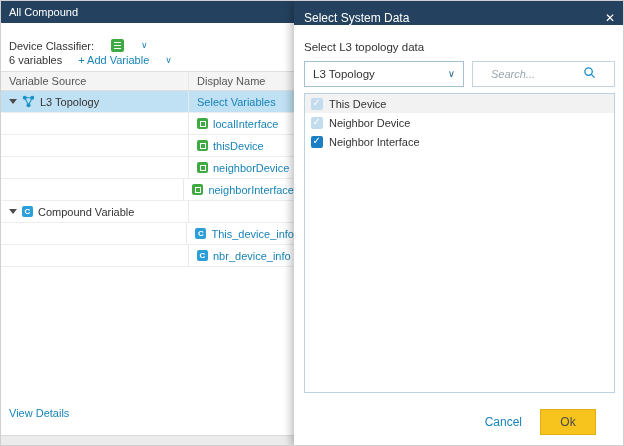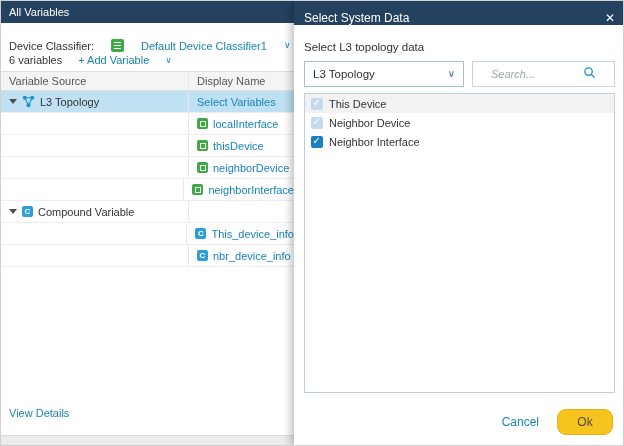--- a/index.html
+++ b/index.html
@@ -60,39 +60,38 @@
 
   .listbox { position:absolute; left:10px; top:92px; width:311px; height:300px; border:1px solid #bcd2e0; background:#fff;
              overflow:hidden; }
   .li { display:flex; align-items:center; gap:6px; height:19px; padding-left:6px; font-size:11px; color:#333; cursor:pointer; }
   .li.stripe { background:#f2f2f2; }
   .cb { position:relative; width:12px; height:12px; border-radius:2px; flex:none; }
   .cb.checked { background:#1b7fc4; }
   .cb.checked::after { content:"✓"; position:absolute; left:1.5px; top:-1px; color:#fff; font-size:10px; }
   .cb.checked.disabled { background:#c3dced; }
 
-  .modal-footer { position:absolute; right:12px; bottom:12px; display:flex; align-items:center; gap:18px; }
+  .modal-footer { position:absolute; right:29px; bottom:12px; display:flex; align-items:center; gap:18px; }
   .cancel-link { font-size:12px; }
-  .ok-btn { width:56px; height:26px; background:#f7c31d; border:1px solid #e3af14; border-radius:9px; font-size:12px;
+  .ok-btn { width:56px; height:26px; background:#f7c31d; border:1px solid #e3af14; border-radius:0; font-size:12px;
             color:#4a4a4a; cursor:pointer; font-family:"Liberation Sans","DejaVu Sans",sans-serif; }
 </style>
 </head>
 <body>
 
 <div class="screen">
 
   <div class="left-panel">
     <div class="panel-header">
-      <span>All Variables</span>
+      <span>All Compound</span>
     </div>
 
     <div class="classifier-row">
       <span>Device Classifier:</span>
       <span class="icon-classifier"></span>
-      <span class="teal">Default Device Classifier1</span>
       <span class="chev">∨</span>
     </div>
 
     <div class="count-row">
       <span>6 variables</span>
       <span class="teal">+ Add Variable</span>
       <span class="chev">∨</span>
     </div>
 
     <div class="vtable">

